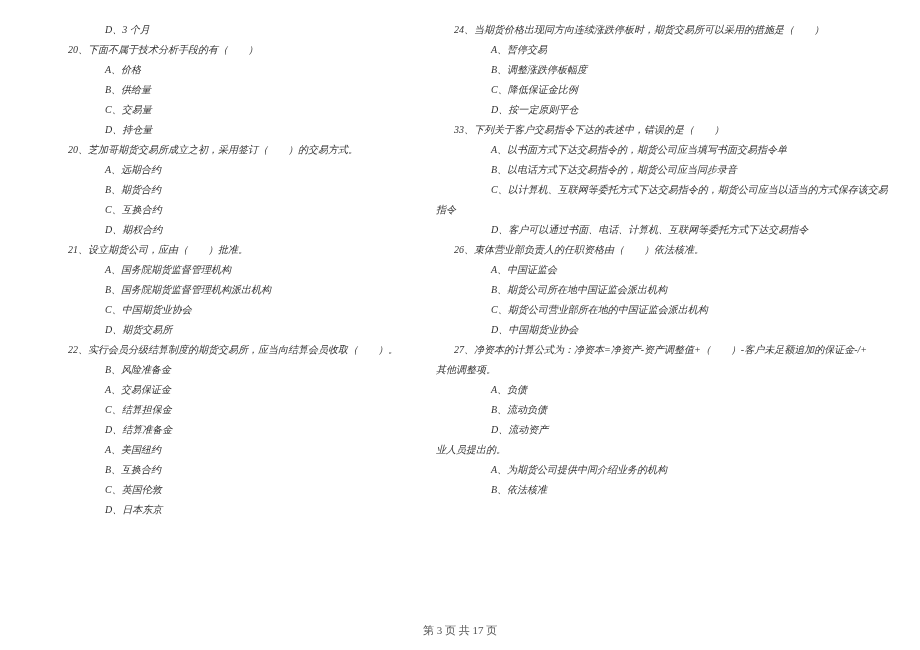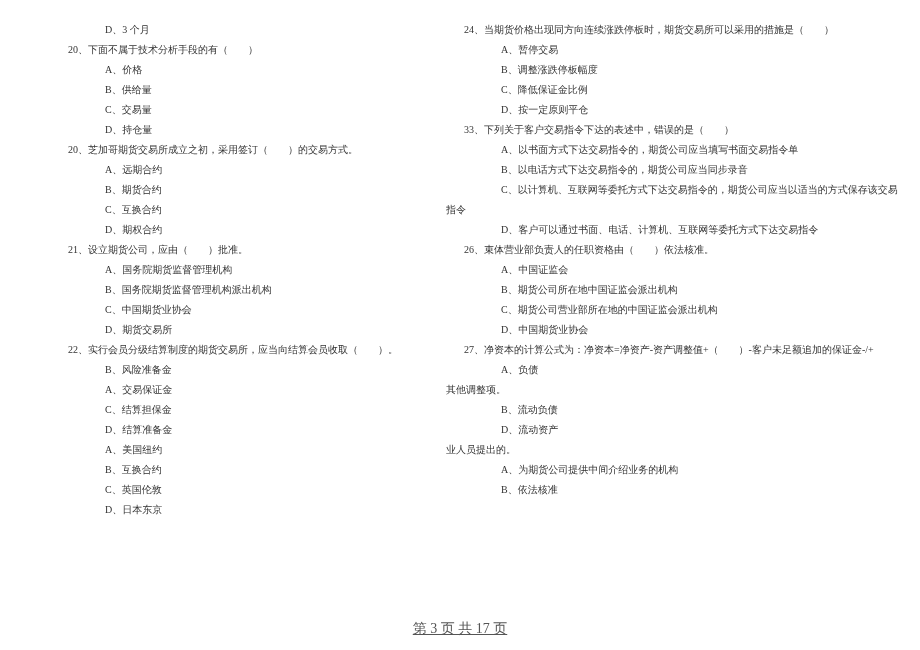--- a/index.html
+++ b/index.html
@@ -12,22 +12,23 @@
       height: 650px;
       background: #ffffff;
       font-family: "SimSun", "宋体", serif;
       font-size: 10px;
       color: #333;
       position: relative;
       padding: 20px 50px 30px 50px;
     }
     .page-content {
       display: flex;
-      gap: 48px;
+      gap: 38px;
       height: 580px;
+      font-style: italic;
     }
     .column {
       flex: 1;
       display: flex;
       flex-direction: column;
     }
     .line {
       line-height: 20px;
       white-space: nowrap;
     }
@@ -39,23 +40,22 @@
     }
     .continuation {
       padding-left: 0px;
     }
     .footer {
       position: absolute;
       bottom: 12px;
       left: 0;
       right: 0;
       text-align: center;
-      font-size: 14px;
+      font-size: 11px;
       color: #555;
-      text-decoration: underline;
     }
   </style>
 </head>
 <body>
 
 <div class="page-content">
   <div class="column" id="left-col">
       <div class="line option">D、3 个月</div>
       <div class="line question">20、下面不属于技术分析手段的有（　　）</div>
       <div class="line option">A、价格</div>
@@ -93,22 +93,22 @@
       <div class="line option">B、以电话方式下达交易指令的，期货公司应当同步录音</div>
       <div class="line option">C、以计算机、互联网等委托方式下达交易指令的，期货公司应当以适当的方式保存该交易</div>
       <div class="line continuation">指令</div>
       <div class="line option">D、客户可以通过书面、电话、计算机、互联网等委托方式下达交易指令</div>
       <div class="line question">26、束体营业部负责人的任职资格由（　　）依法核准。</div>
       <div class="line option">A、中国证监会</div>
       <div class="line option">B、期货公司所在地中国证监会派出机构</div>
       <div class="line option">C、期货公司营业部所在地的中国证监会派出机构</div>
       <div class="line option">D、中国期货业协会</div>
       <div class="line question">27、净资本的计算公式为：净资本=净资产-资产调整值+（　　）-客户未足额追加的保证金-/+</div>
+      <div class="line continuation">其他调整项。</div>
       <div class="line option">A、负债</div>
-      <div class="line continuation">其他调整项。</div>
       <div class="line option">B、流动负债</div>
       <div class="line option">D、流动资产</div>
       <div class="line continuation">业人员提出的。</div>
       <div class="line option">A、为期货公司提供中间介绍业务的机构</div>
       <div class="line option">B、依法核准</div>
     </div>
 </div>
 
 <div class="footer">第 3 页 共 17 页</div>
 

